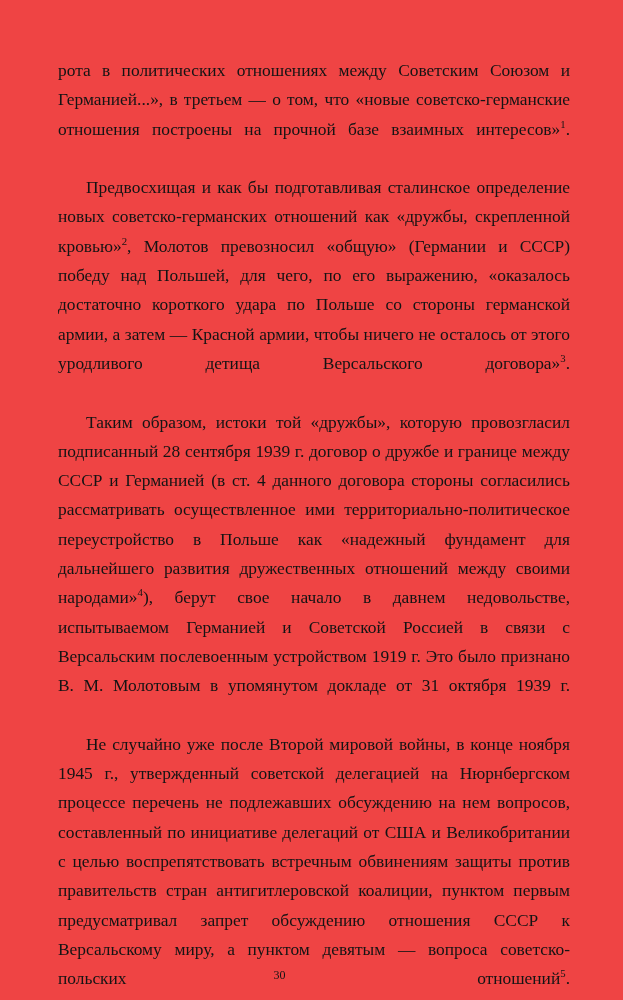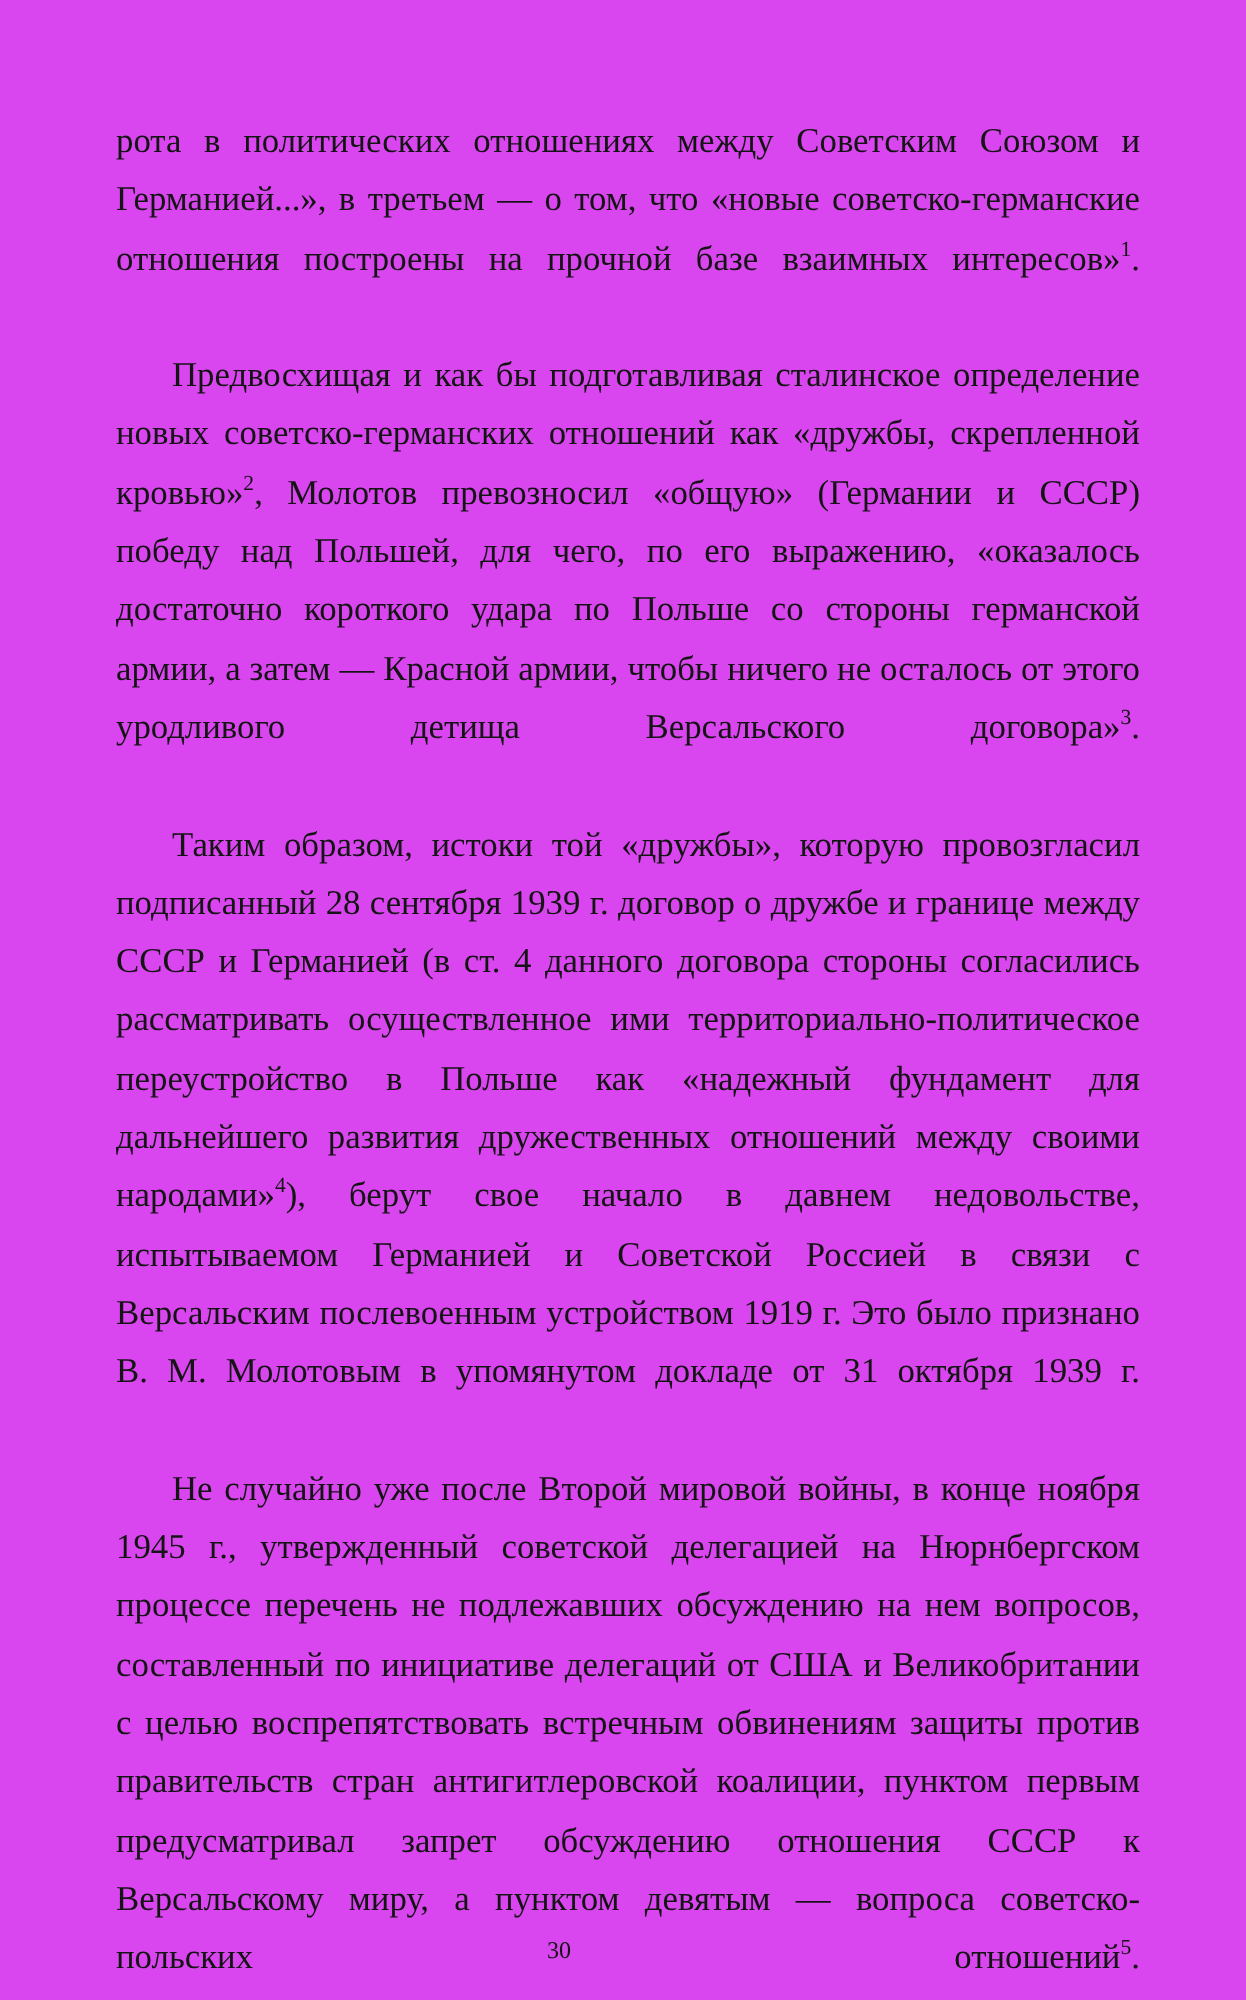--- a/index.html
+++ b/index.html
@@ -15,21 +15,21 @@
     color: #141414;
     overflow: hidden;
   }
 
   .page {
     position: absolute;
     top: 0;
     left: 0;
     width: 623px;
     height: 1000px;
-    background: #d946ef;
+    background: #ef4444;
   }
 
   .text-block {
     position: absolute;
     left: 58px;
     top: 56px;
     width: 512px;
   }
 
   p.para {

